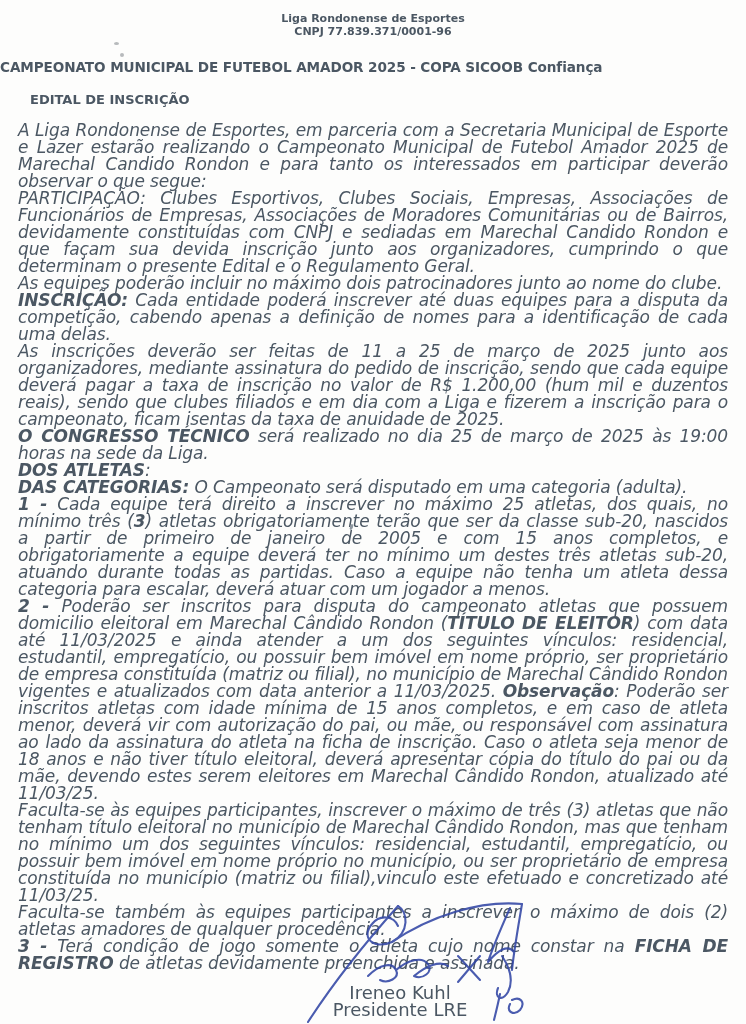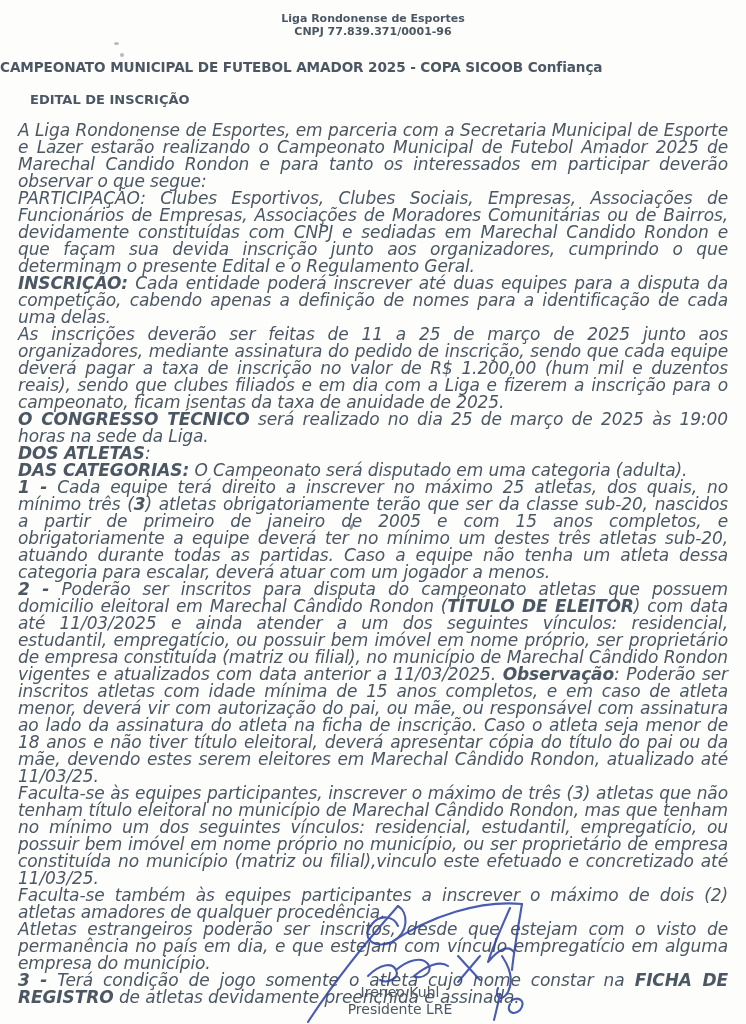--- a/index.html
+++ b/index.html
@@ -56,21 +56,21 @@
     stroke-width:2.1;
     stroke-linecap:round;
     stroke-linejoin:round;
     opacity:.88;
   }
   .sign-block{
     position:absolute;
     left:295px;top:984px;
     width:210px;
     text-align:center;
-    font-size:14px;
+    font-size:18px;
     line-height:17px;
   }
   .speck{position:absolute;background:#b7babc;border-radius:50%;}
   .s1{left:114px;top:42px;width:5px;height:3px;}
   .s2{left:120px;top:53px;width:4px;height:4px;}
   .s3{left:350px;top:524px;width:3px;height:6px;transform:rotate(20deg);background:#8f98a0;}
 </style>
 </head>
 <body>
 
@@ -81,30 +81,30 @@
     <div>CNPJ 77.839.371/0001-96</div>
   </div>
 
   <div class="doc-title">CAMPEONATO MUNICIPAL DE FUTEBOL AMADOR 2025 - COPA SICOOB Confiança</div>
 
   <div class="doc-subtitle">EDITAL DE INSCRIÇÃO</div>
 
   <div class="doc-body">
       <p><span>A Liga Rondonense de Esportes, em parceria com a Secretaria Municipal de Esporte e Lazer estarão realizando o Campeonato Municipal de Futebol Amador 2025 de Marechal Candido Rondon e para tanto os interessados em participar deverão observar o que segue:</span></p>
       <p><span>PARTICIPAÇÃO: Clubes Esportivos, Clubes Sociais, Empresas, Associações de Funcionários de Empresas, Associações de Moradores Comunitárias ou de Bairros, devidamente constituídas com CNPJ e sediadas em Marechal Candido Rondon e que façam sua devida inscrição junto aos organizadores, cumprindo o que determinam o presente Edital e o Regulamento Geral.</span></p>
+      <p><span>As equipes poderão incluir no máximo dois patrocinadores junto ao nome do clube.</span></p>
       <p><span class="b">INSCRIÇÃO:</span><span> Cada entidade poderá inscrever até duas equipes para a disputa da competição, cabendo apenas a definição de nomes para a identificação de cada uma delas.</span></p>
       <p><span>As inscrições deverão ser feitas de 11 a 25 de março de 2025 junto aos organizadores, mediante assinatura do pedido de inscrição, sendo que cada equipe deverá pagar a taxa de inscrição no valor de R$ 1.200,00 (hum mil e duzentos reais), sendo que  clubes filiados e em dia com a Liga e fizerem a inscrição para o campeonato, ficam isentas da taxa de anuidade de 2025.</span></p>
       <p><span class="b">O CONGRESSO TÉCNICO</span><span> será realizado no dia 25 de março de 2025 às 19:00 horas na sede da Liga.</span></p>
       <p><span class="b">DOS ATLETAS</span><span>:</span></p>
       <p><span class="b">DAS CATEGORIAS:</span><span> O Campeonato será disputado em uma categoria (adulta).</span></p>
       <p><span class="b">1 -</span><span> Cada equipe terá direito a inscrever no máximo 25 atletas, dos quais, no mínimo três (</span><span class="b">3</span><span>) atletas obrigatoriamente terão que ser da classe sub-20, nascidos a partir de primeiro de janeiro de 2005 e com 15 anos completos, e obrigatoriamente a equipe deverá ter no mínimo um destes três atletas sub-20, atuando durante todas as partidas. Caso a equipe não tenha um atleta dessa categoria para escalar, deverá atuar com um jogador a menos.</span></p>
       <p><span class="b">2 -</span><span> Poderão ser inscritos para disputa do campeonato atletas que possuem domicilio eleitoral em Marechal Cândido Rondon (</span><span class="b">TÍTULO DE ELEITOR</span><span>) com data até 11/03/2025 e ainda atender a um dos seguintes vínculos: residencial, estudantil, empregatício, ou possuir bem imóvel em nome próprio, ser proprietário de empresa constituída (matriz ou filial), no município de Marechal Cândido Rondon vigentes e atualizados com data anterior a 11/03/2025. </span><span class="b">Observação</span><span>: Poderão ser inscritos atletas com idade mínima de 15 anos completos, e em caso de atleta menor, deverá vir com autorização do pai, ou mãe, ou responsável com assinatura ao lado da assinatura do atleta na ficha de inscrição. Caso o atleta seja menor de 18 anos e não tiver título eleitoral, deverá apresentar cópia do título do pai ou da mãe, devendo estes serem eleitores em Marechal Cândido Rondon, atualizado até 11/03/25.</span></p>
       <p><span>Faculta-se às equipes participantes, inscrever o máximo de três (3) atletas que não tenham título eleitoral no município de Marechal Cândido Rondon, mas que tenham no mínimo um dos seguintes vínculos: residencial, estudantil, empregatício, ou possuir bem imóvel em nome próprio no município, ou ser proprietário de empresa constituída no município (matriz ou filial),vinculo este efetuado e concretizado até 11/03/25.</span></p>
       <p><span>Faculta-se também às equipes participantes a inscrever o máximo de dois (2) atletas amadores de qualquer procedência.</span></p>
-      <p><span>Atletas estrangeiros poderão ser inscritos, desde que estejam com o visto de permanência no país em dia, e que estejam com vínculo empregatício em alguma empresa do município.</span></p>
       <p><span class="b">3 -</span><span> Terá condição de jogo somente o atleta cujo nome constar na </span><span class="b">FICHA DE REGISTRO</span><span> de atletas devidamente preenchida e assinada.</span></p>
     </div>
 
 
   <svg class="signature" viewBox="0 0 330 126" xmlns="http://www.w3.org/2000/svg" style="stroke: rgb(50, 70, 165);">
     <path d="M 28 124 C 50 90, 85 45, 118 8"></path>
     <path d="M 118 8 C 128 14, 130 34, 112 44 C 94 52, 80 40, 92 26 C 100 16, 114 18, 118 28"></path>
     <path d="M 112 44 C 150 18, 200 2, 242 6"></path>
     <path d="M 230 10 C 222 28, 214 46, 208 64 C 218 52, 228 46, 234 54"></path>
     <path d="M 242 6 C 238 30, 234 52, 232 72"></path>

